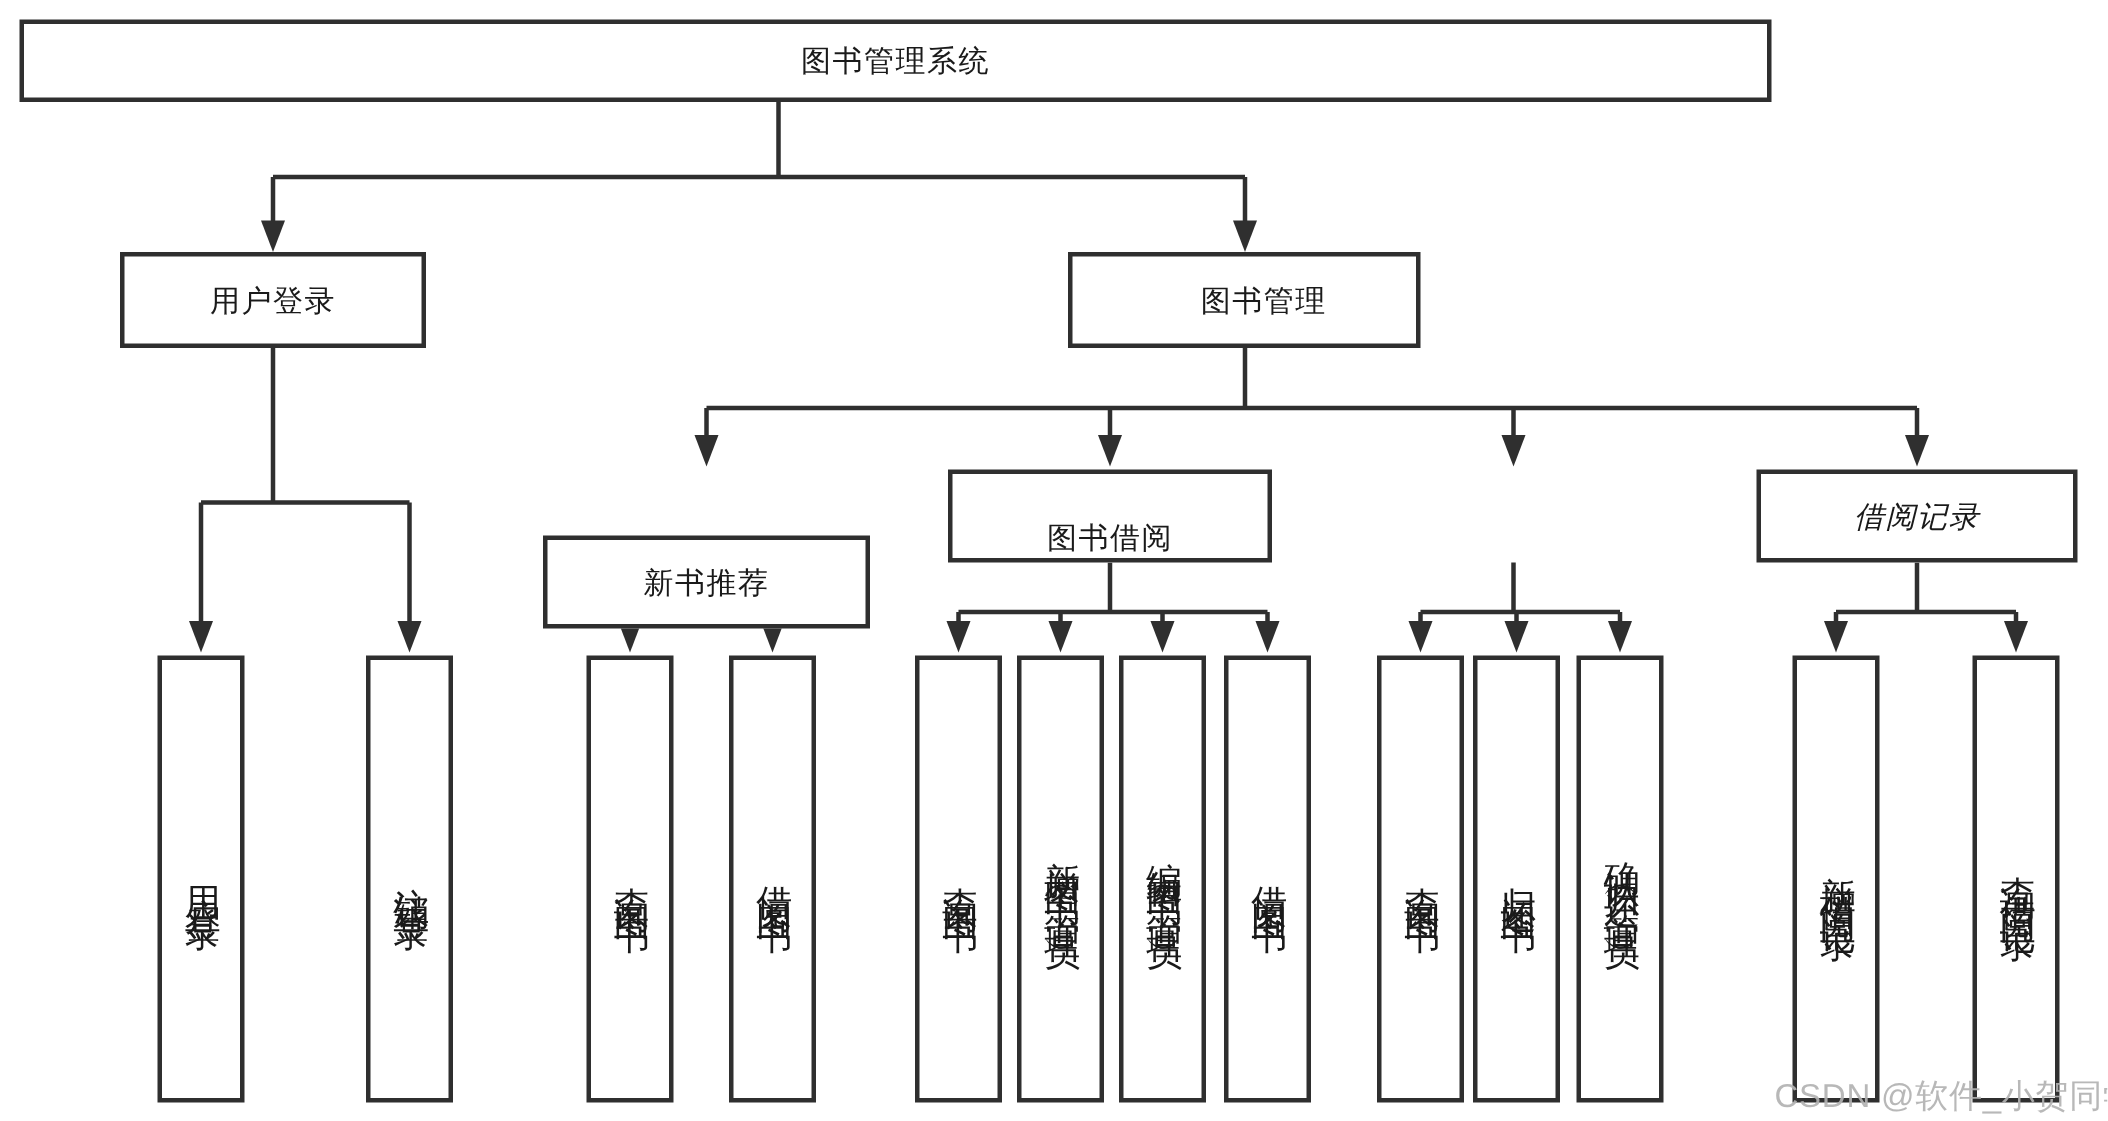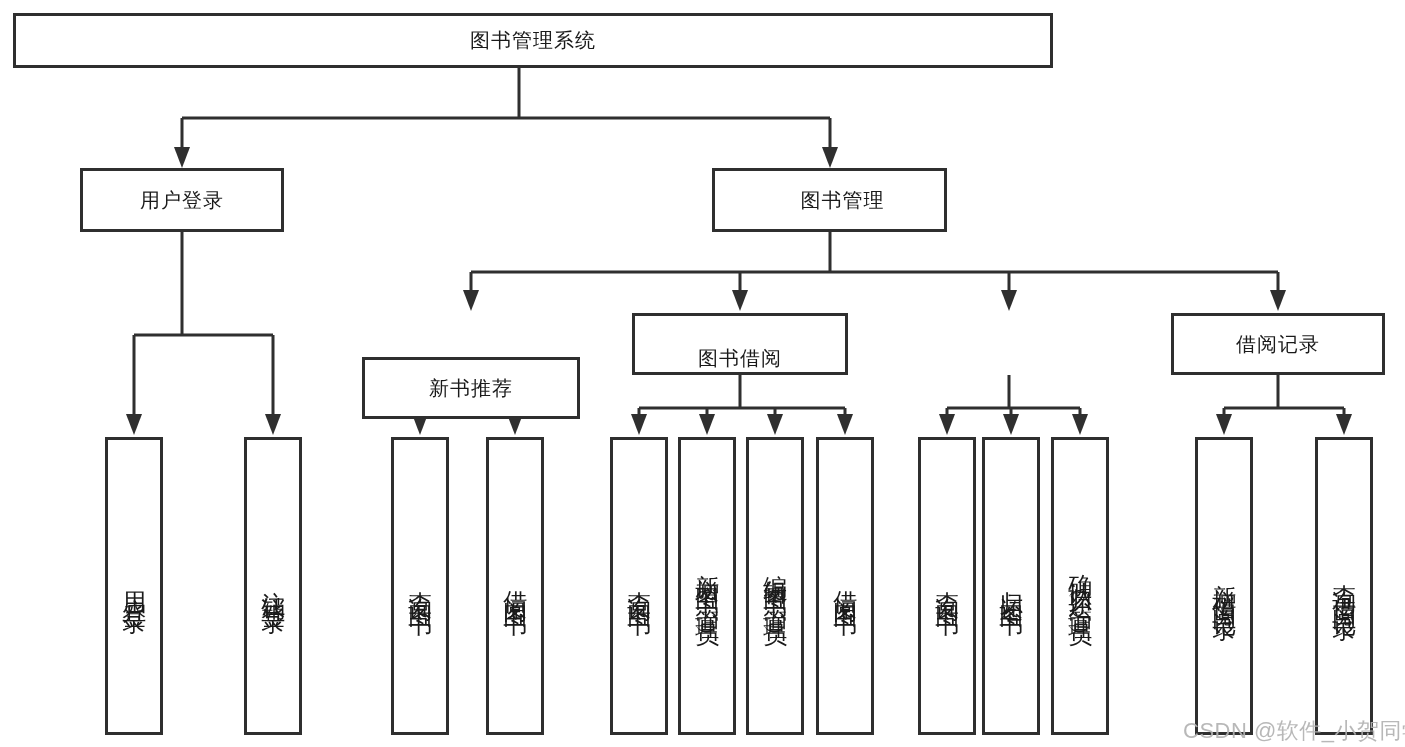--- a/index.html
+++ b/index.html
@@ -89,38 +89,38 @@
       <polygon points="767,414 783,414 775,435"></polygon>
       <polygon points="837,414 853,414 845,435"></polygon>
       <polygon points="939,414 955,414 947,435"></polygon>
       <polygon points="1003,414 1019,414 1011,435"></polygon>
       <polygon points="1072,414 1088,414 1080,435"></polygon>
       <polygon points="1216,414 1232,414 1224,435"></polygon>
       <polygon points="1336,414 1352,414 1344,435"></polygon>
     </g>
   </svg>
 
-  <div class="box" style="left:13px; top:13px; width:1040px; height:55px;">
+  <div class="box" style="left:13px; top:13px; width:1168px; height:55px;">
     <span class="h-label">图书管理系统</span>
   </div>
 
   <div class="box" style="left:80px; top:168px; width:204px; height:64px;">
     <span class="h-label">用户登录</span>
   </div>
   <div class="box" style="left:712px; top:168px; width:235px; height:64px;padding-left:26px;">
     <span class="h-label">图书管理</span>
   </div>
 
   <div class="box" style="left:362px; top:313px; width:218px; height:62px;margin-top:44px;">
     <span class="h-label">新书推荐</span>
   </div>
   <div class="box" style="left:632px; top:313px; width:216px; height:62px;align-items:flex-end;">
     <span class="h-label">图书借阅</span>
   </div>
-  <div class="box" style="left:1171px; top:313px; width:214px; height:62px;">
+  <div class="box" style="left:1171px; top:313px; width:214px; height:62px;font-style:italic;">
     <span class="h-label">借阅记录</span>
   </div>
 
   <div class="box" style="left:105px; top:437px; width:58px; height:298px;">
     <span class="vtext">用户登录</span>
   </div>
   <div class="box" style="left:244px; top:437px; width:58px; height:298px;">
     <span class="vtext">注销登录</span>
   </div>
   <div class="box" style="left:391px; top:437px; width:58px; height:298px;">

